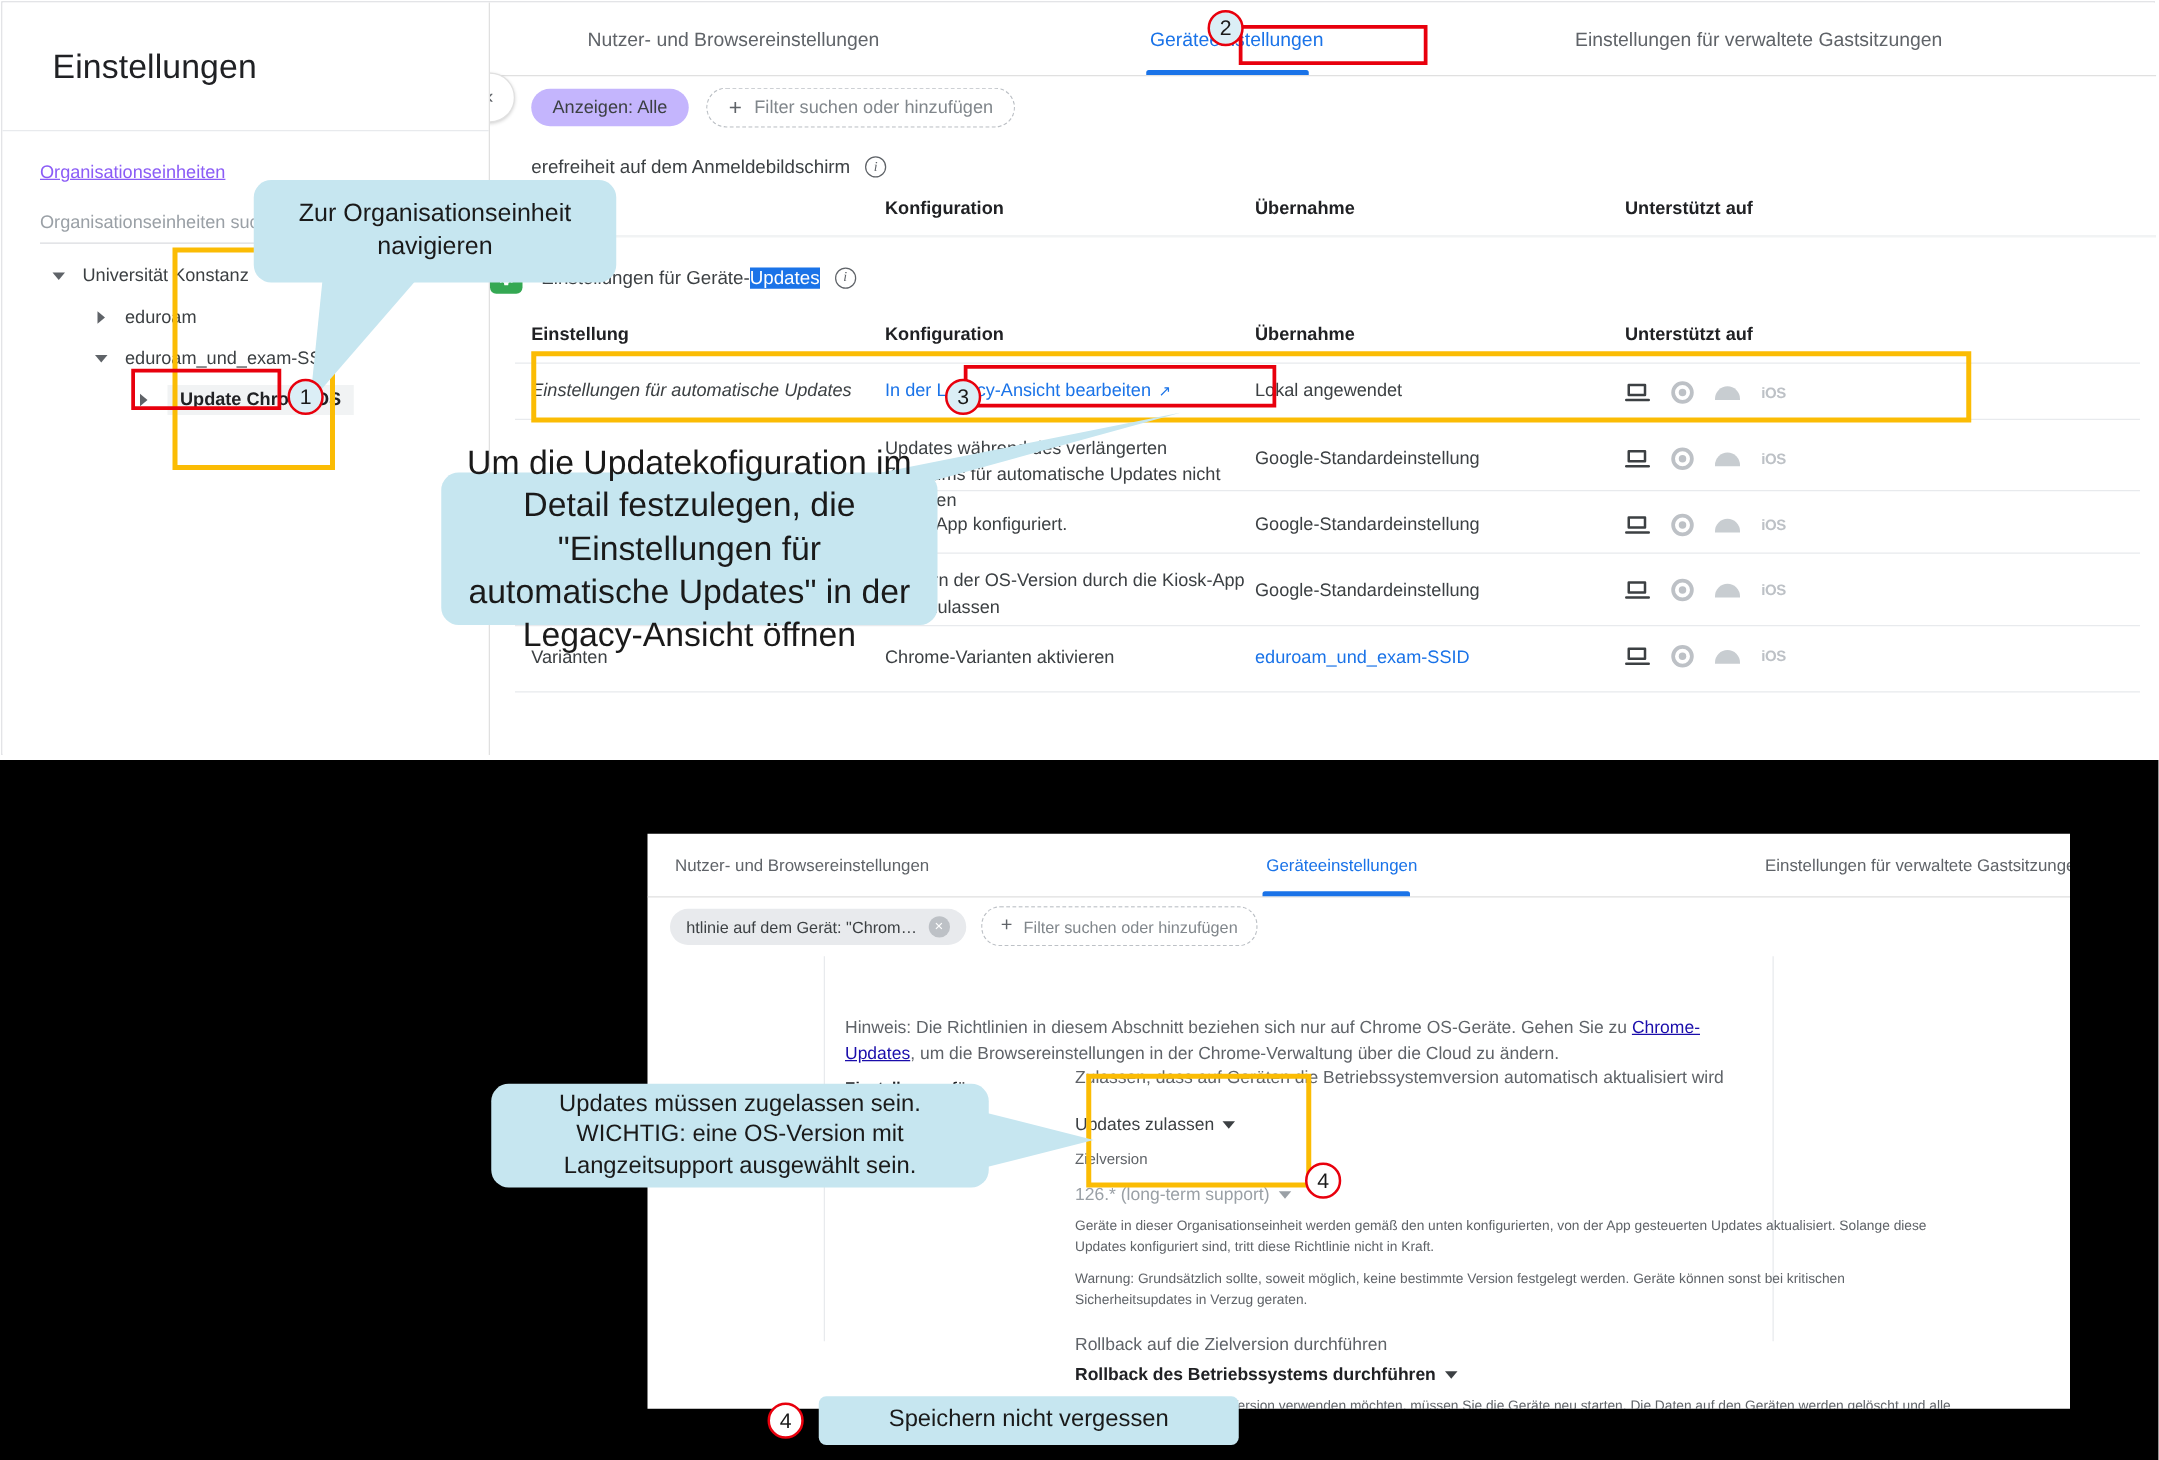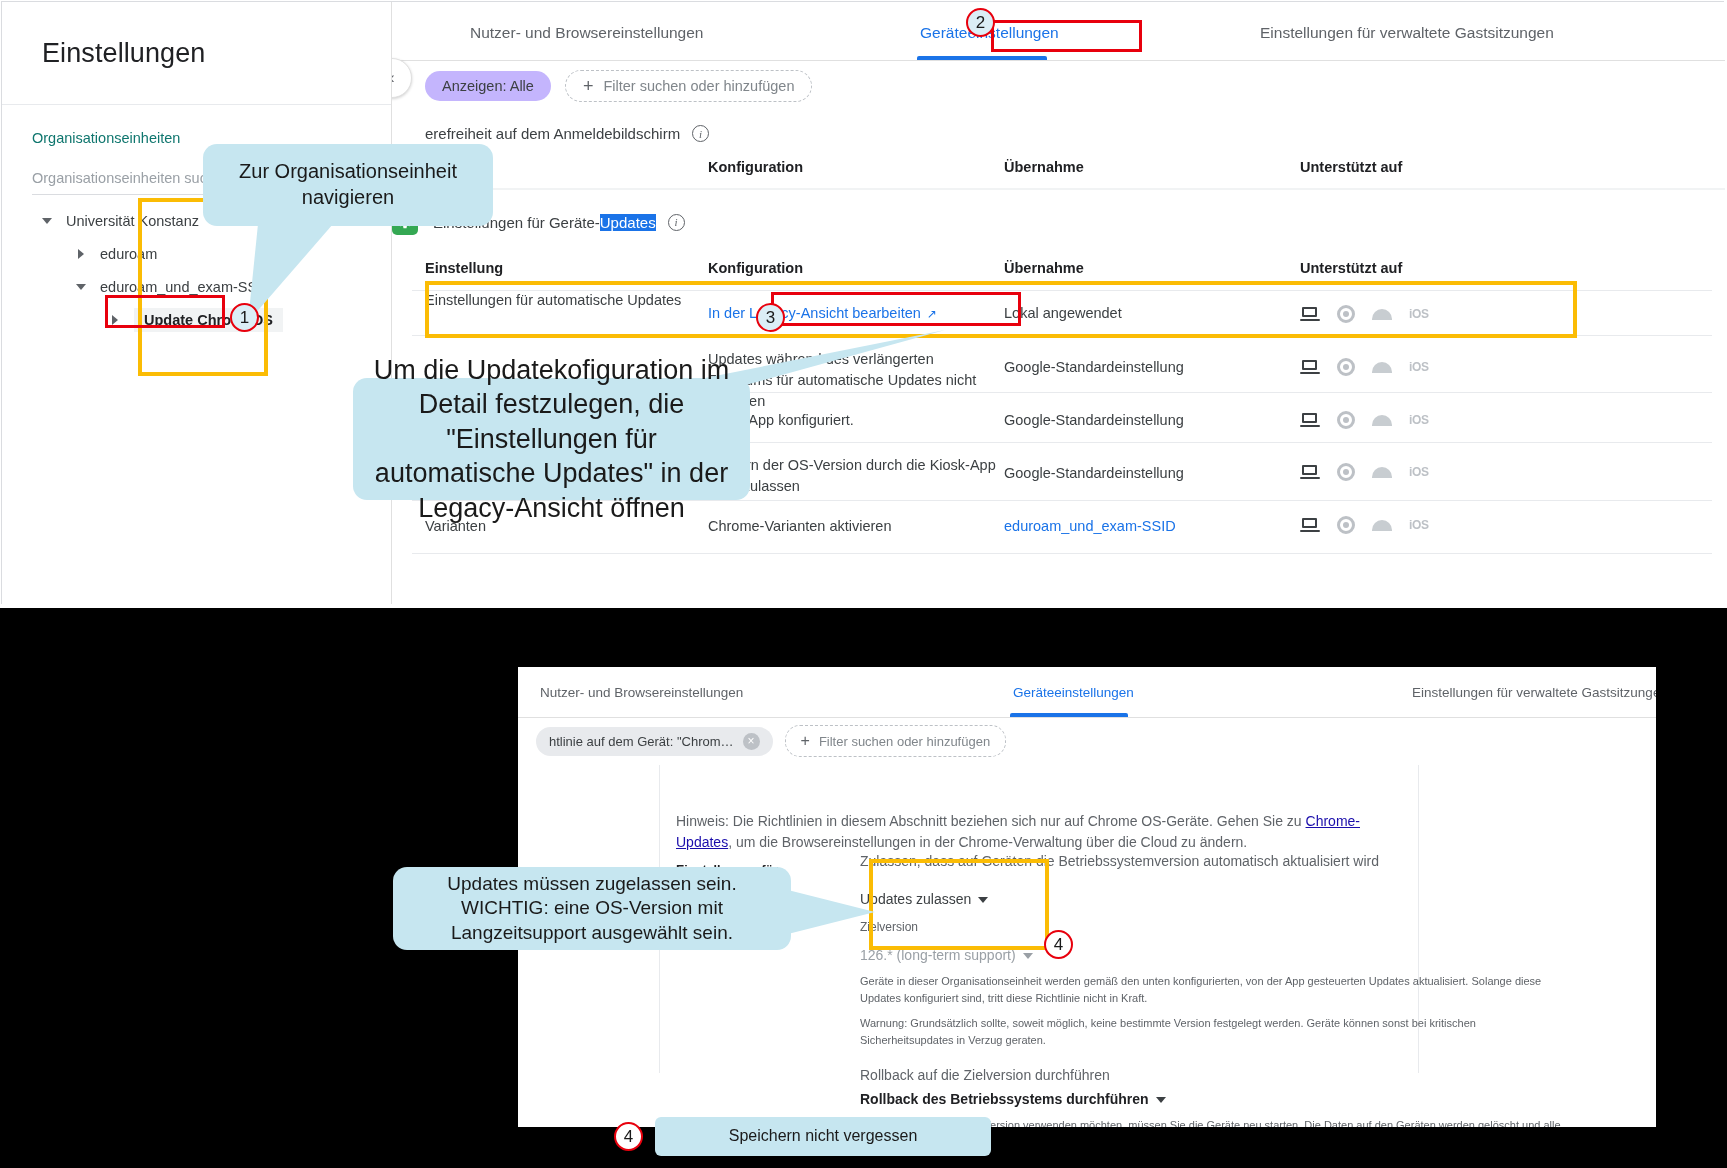--- a/index.html
+++ b/index.html
@@ -52,21 +52,22 @@
   .sidebar-title {
     font-size: 27px;
     color: #202124;
     font-weight: 400;
     letter-spacing: .1px;
   }
   .ou-label {
     position: absolute;
     left: 30px; top: 128px;
     font-size: 14.5px;
-    color: #0f766e;
+    color: #8b5cf6;
+    text-decoration: underline;
   }
   .ou-search {
     position: absolute;
     left: 30px; top: 168px;
     width: 330px;
     font-size: 14.5px;
     color: #9aa0a6;
     padding-bottom: 8px;
     border-bottom: 1px solid #dadce0;
   }
@@ -556,21 +557,21 @@
         <span class="sel-blue">Updates</span>
         <span class="info-i">i</span>
       </div>
 
       <div class="colhead" style="left:33px; top:258px;">Einstellung</div>
       <div class="colhead" style="left:316px; top:258px;">Konfiguration</div>
       <div class="colhead" style="left:612px; top:258px;">Übernahme</div>
       <div class="colhead" style="left:908px; top:258px;">Unterstützt auf</div>
 
       <div class="hrule" style="left:20px; top:288px; width:1300px;"></div>
-      <div class="cell" style="left:33px; top:288px; width:270px;">Einstellungen für automatische Updates</div>
+      <div class="cell" style="left:33px; top:301px; width:270px;font-style:italic;">Einstellungen für automatische Updates</div>
       <div class="cell link" style="left:316px; top:301px;">
         <span>In der Legacy-Ansicht bearbeiten</span><span class="link-ext">↗</span>
       </div>
       <div class="cell" style="left:612px; top:301px;">Lokal angewendet</div>
       <div class="plat-icons" style="left:908px; top:303px;">
         <span class="ico-laptop"></span>
         <span class="ico-chrome"></span>
         <span class="ico-android"></span>
         <span class="ico-ios">iOS</span>
       </div>
@@ -706,20 +707,20 @@
 
   <div class="hl-orange" style="left:869px; top:859px; width:180px; height:91px;"></div>
 
   <div class="callout" style="left:393px; top:867px; width:398px; height:83px; font-size:19px;">
     <span>Updates müssen zugelassen sein. WICHTIG: eine OS-Version mit Langzeitsupport ausgewählt sein.</span>
   </div>
   <svg class="callout-tail" style="left:780px; top:880px; width:110px; height:60px;" viewBox="0 0 110 60">
     <polygon points="0,8 95,32 0,56" fill="#c6e6f0"></polygon>
   </svg>
 
-  <div class="callout" style="left:655px; top:1117px; width:336px; height:39px; font-size:16px; border-radius:6px;text-align:right;">
+  <div class="callout" style="left:655px; top:1117px; width:336px; height:39px; font-size:19px; border-radius:6px;text-align:right;">
     <span>Speichern nicht vergessen</span>
   </div>
 
   <div class="badge on-dark" style="left:1044px; top:930px;">4</div>
   <div class="badge on-dark" style="left:614px; top:1122px;">4</div>
 
 </div>
 
 </body></html>

